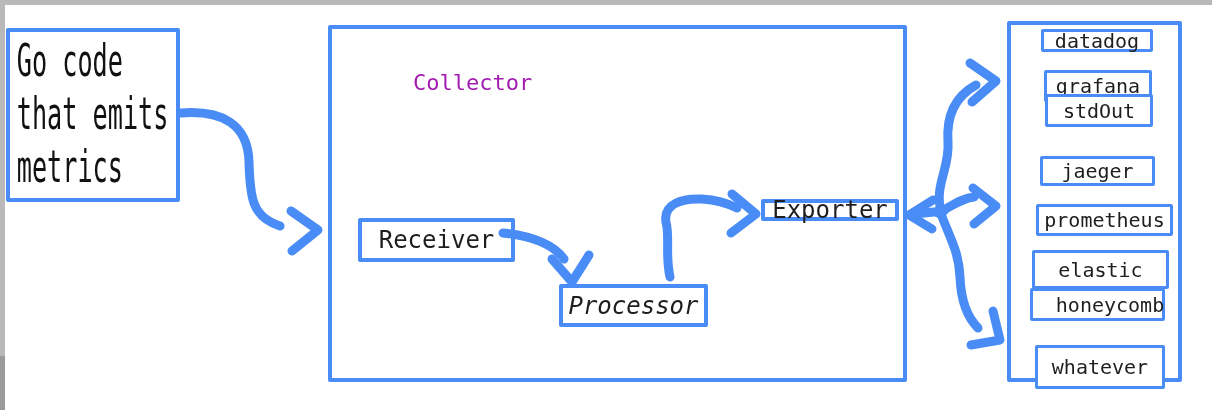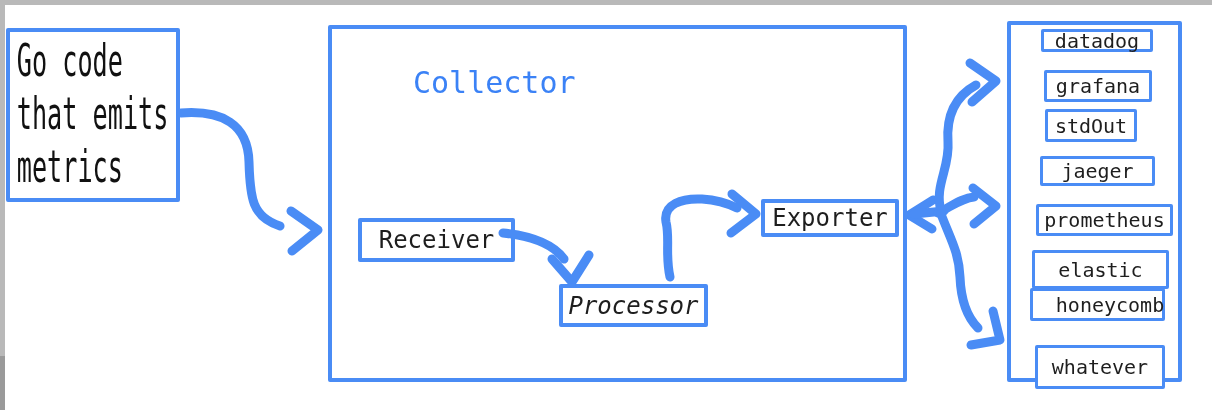--- a/index.html
+++ b/index.html
@@ -20,32 +20,32 @@
   .smallbox{border-width:3px;font-size:20px;}
 
   .source-box{left:6px;top:28px;width:174px;height:174px;display:block;}
   .source-text{
     padding:2px 0 0 12px;font-size:45px;line-height:53px;color:#111;
     transform:scaleX(0.56);transform-origin:left top;white-space:nowrap;
   }
 
   .collector-box{left:328px;top:25px;width:579px;height:357px;}
   .collector-title{
-    position:absolute;left:413px;top:66px;font-size:30px;line-height:34px;color:#3b82f6;
+    position:absolute;left:413px;top:66px;font-size:22px;line-height:34px;color:#a21caf;
   }
 
   .receiver-box {left:358px;top:218px;width:157px;height:44px;font-size:24px;}
   .processor-box{left:559px;top:284px;width:149px;height:43px;font-size:24px;font-style:italic;}
-  .exporter-box {left:761px;top:199px;width:138px;height:38px;font-size:24px;text-align:center;}
+  .exporter-box {left:761px;top:199px;width:138px;height:22px;font-size:24px;text-align:center;}
 
   .dest-outer{left:1007px;top:21px;width:175px;height:361px;}
 
   .d0{left:1041px;top:29px; width:112px;height:23px;}
   .d1{left:1044px;top:70px; width:108px;height:32px;}
-  .d2{left:1045px;top:109px;width:92px;height:33px;}
+  .d2{left:1045px;top:94px;width:108px;height:33px;}
   .d3{left:1040px;top:156px;width:115px;height:30px;}
   .d4{left:1036px;top:204px;width:137px;height:32px;}
   .d5{left:1032px;top:250px;width:137px;height:39px;}
   .d6{left:1030px;top:288px;width:135px;height:33px;padding-left:25px;}
   .d7{left:1035px;top:345px;width:130px;height:44px;}
 
   svg.arrows{position:absolute;left:0;top:0;pointer-events:none;}
   svg.arrows path, svg.arrows polyline, svg.arrows line{
     fill:none;stroke:#4a8cf5;stroke-width:9;stroke-linecap:round;stroke-linejoin:round;
   }

